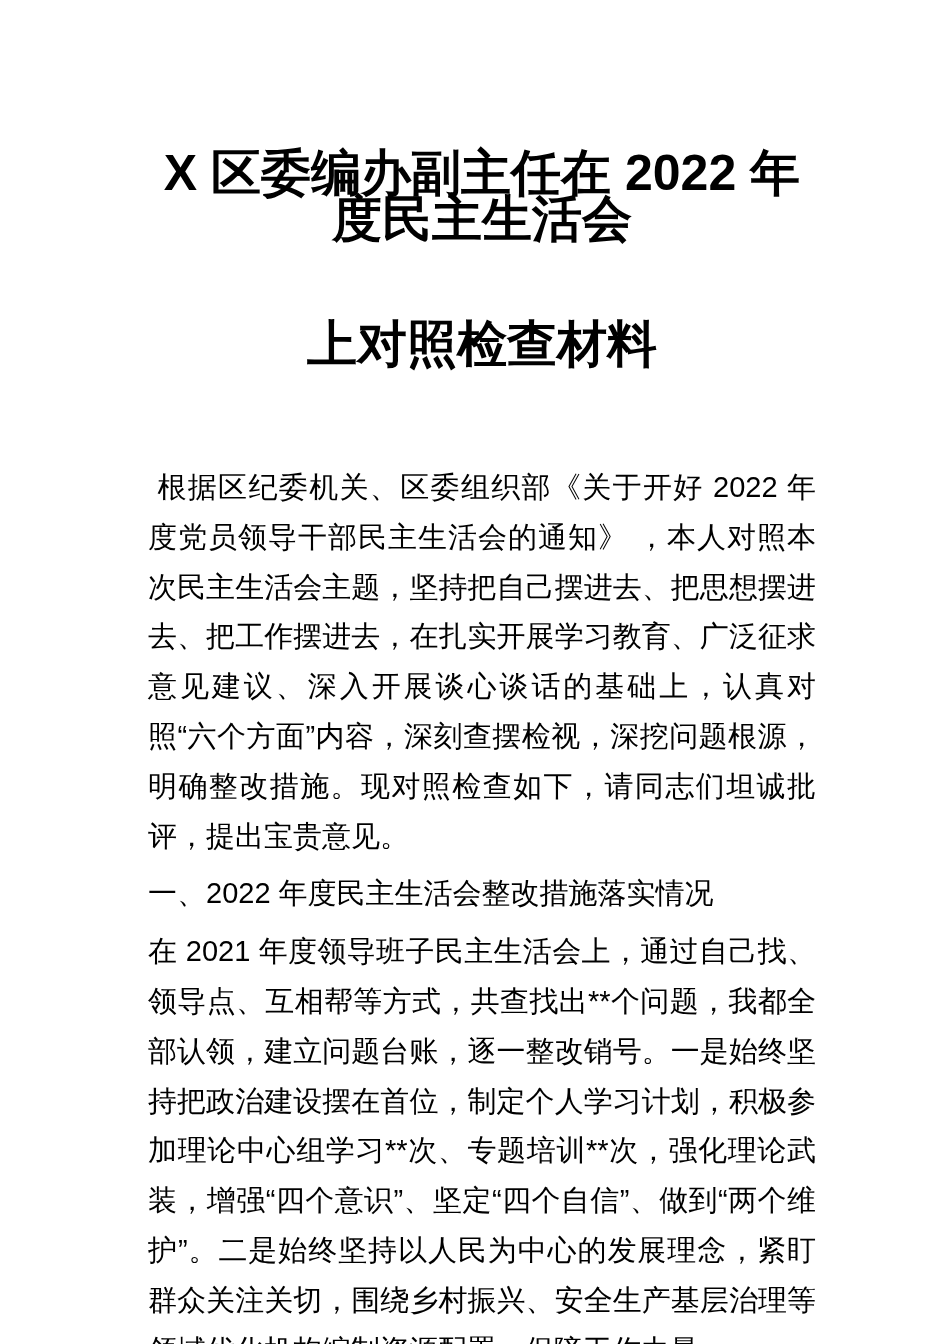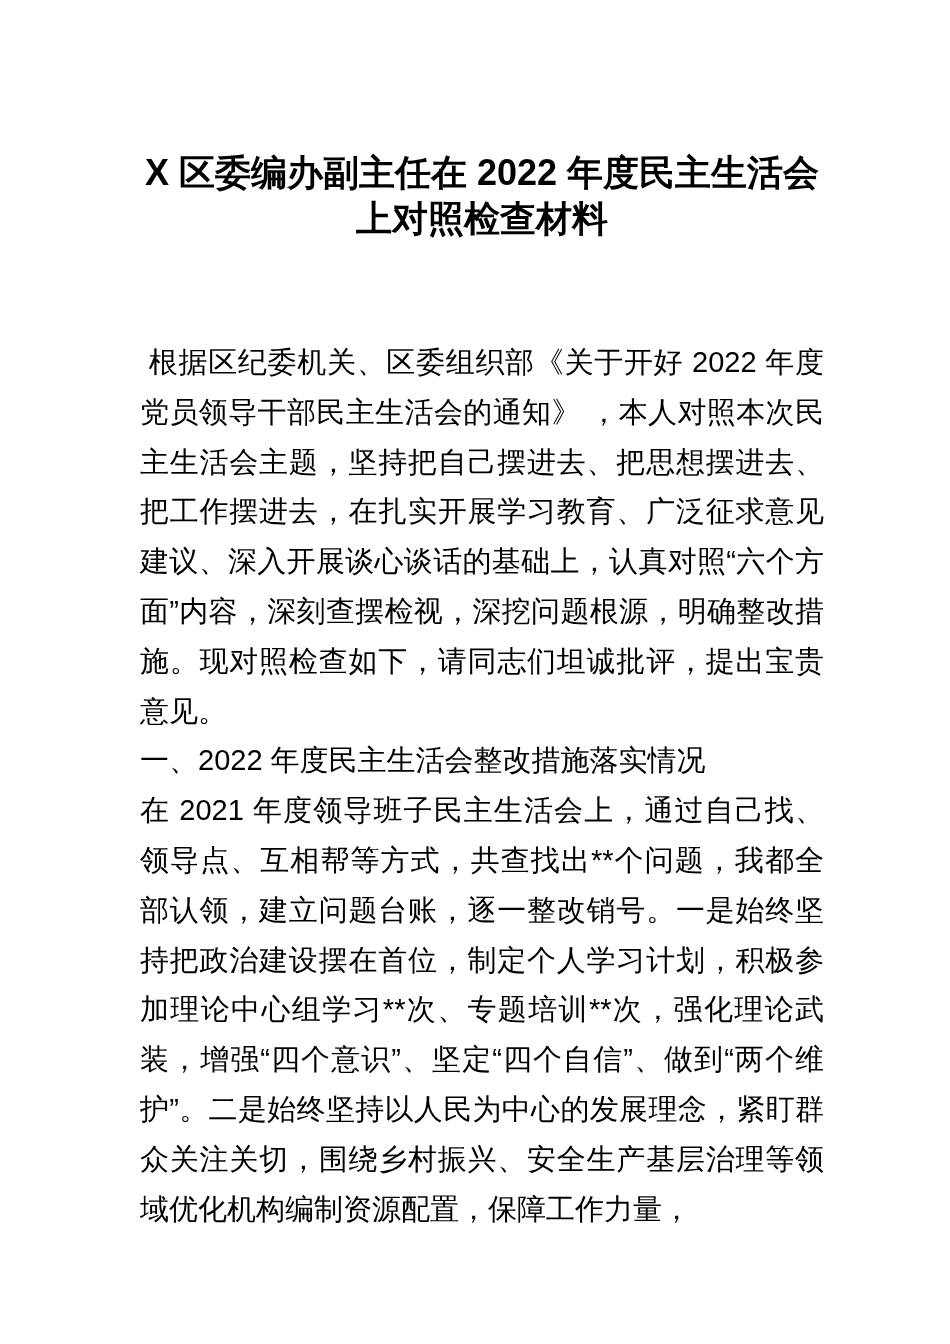--- a/index.html
+++ b/index.html
@@ -19,40 +19,41 @@
   .content {
     position: absolute;
     left: 140px;
     top: 0;
     width: 684px;
   }
   .title {
     margin: 0;
     padding-top: 150px;
     text-align: center;
-    font-size: 36px;
+    font-size: 50px;
     font-weight: 700;
     color: #000000;
   }
   .title-line {
     display: block;
     line-height: 46px;
   }
   .title-line + .title-line {
+    margin-top: 79px;
   }
   .body-text {
     margin-top: 96px;
     font-size: 29px;
     line-height: 49.8px;
     text-align: justify;
     text-justify: inter-ideograph;
     word-break: break-all;
   }
   .para {
-    margin: 0;
+    margin: 8px;
     white-space: pre-wrap;
   }
 </style>
 </head>
 <body>
 
 <div class="page">
   <div class="content">
     <h1 class="title">
       <span class="title-line">X 区委编办副主任在 2022 年度民主生活会</span>

